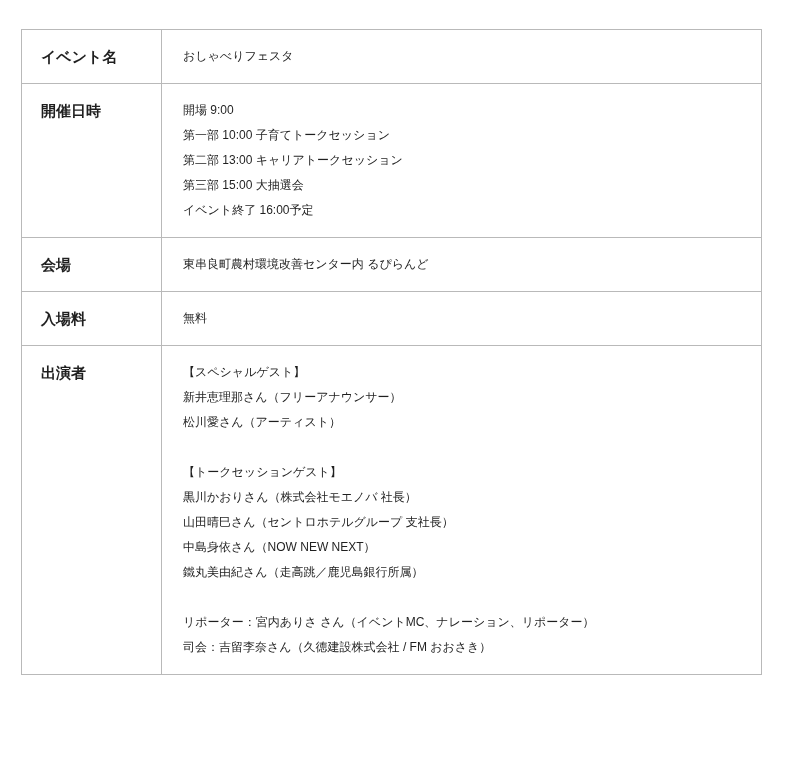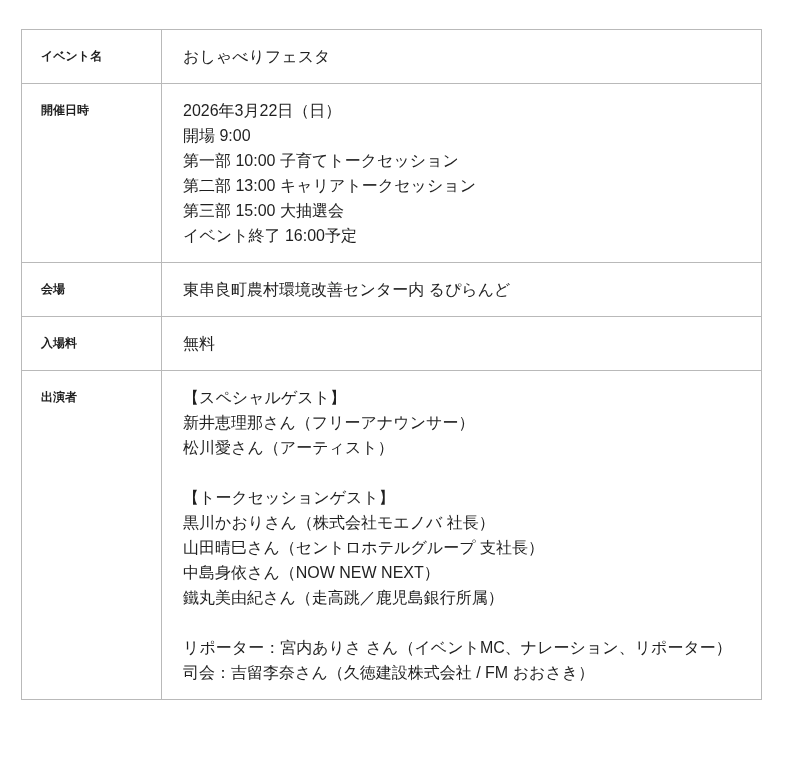--- a/index.html
+++ b/index.html
@@ -25,29 +25,29 @@
     box-sizing: border-box;
     color: #1f1f1f;
   }
   .row {
     display: grid;
     grid-template-columns: 140px 1fr;
     border-bottom: 1px solid #b9b9b9;
   }
   .label-cell {
     padding: 14px 10px 14px 19px;
-    font-size: 12px;
+    font-size: 15px;
     line-height: 25px;
     font-weight: 700;
     border-right: 1px solid #b9b9b9;
     box-sizing: border-box;
   }
   .value-cell {
     padding: 14px 16px 14px 21px;
-    font-size: 16px;
+    font-size: 12px;
     line-height: 25px;
     font-weight: 400;
     box-sizing: border-box;
   }
   .line {
     white-space: pre-wrap;
   }
 </style>
 </head>
 <body>
@@ -56,21 +56,20 @@
   <div class="event-table">
       <div class="row">
         <div class="label-cell">イベント名</div>
         <div class="value-cell">
           <div class="line">おしゃべりフェスタ</div>
         </div>
       </div>
       <div class="row">
         <div class="label-cell">開催日時</div>
         <div class="value-cell">
-          <div class="line">2026年3月22日（日）</div>
           <div class="line">開場 9:00</div>
           <div class="line">第一部 10:00 子育てトークセッション</div>
           <div class="line">第二部 13:00 キャリアトークセッション</div>
           <div class="line">第三部 15:00 大抽選会</div>
           <div class="line">イベント終了 16:00予定</div>
         </div>
       </div>
       <div class="row">
         <div class="label-cell">会場</div>
         <div class="value-cell">

